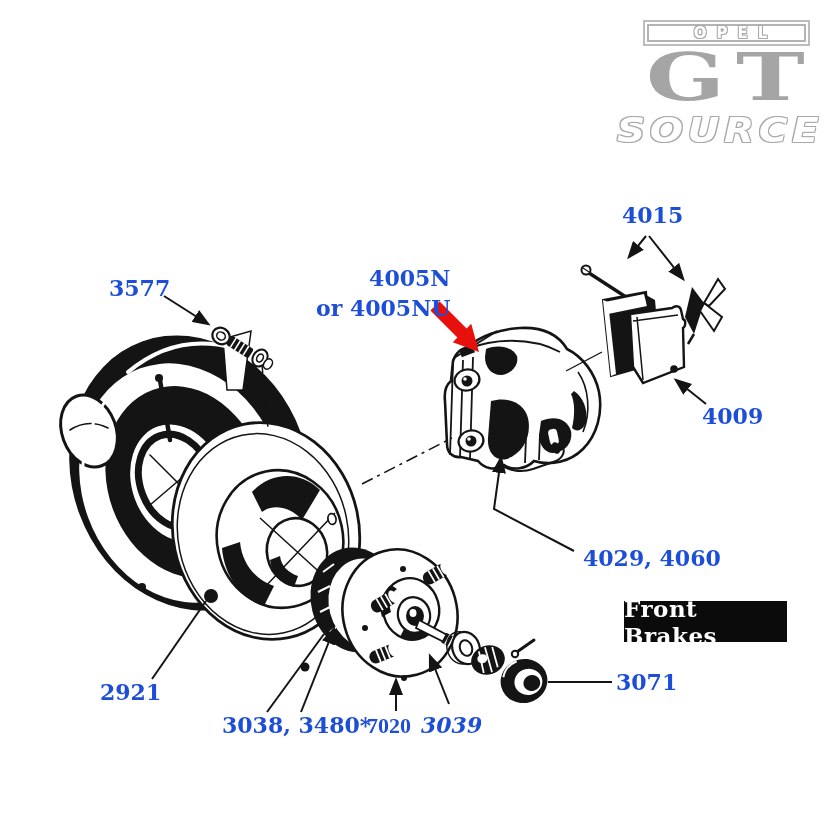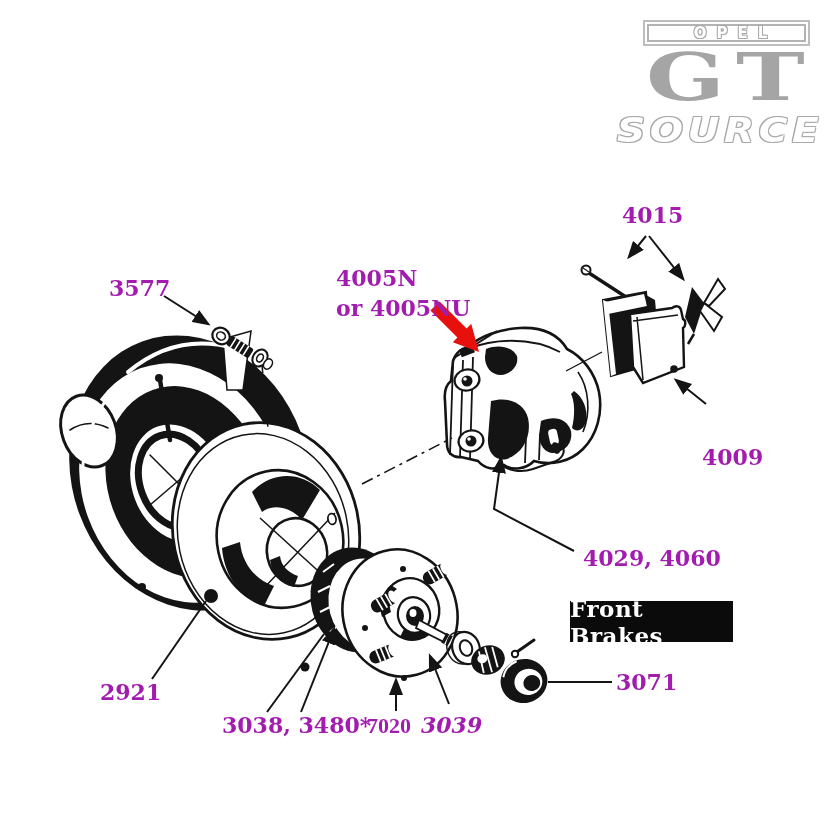--- a/index.html
+++ b/index.html
@@ -1,34 +1,34 @@
 <!DOCTYPE html>
 <html><head>
 <meta charset="utf-8">
 <style>
   html,body{margin:0;padding:0;background:#ffffff;}
   #stage{position:relative;width:840px;height:840px;background:#ffffff;overflow:hidden;
          font-family:"DejaVu Serif",serif;}
   #art{position:absolute;left:0;top:0;}
   
-  .lbl{position:absolute;font:700 22px "DejaVu Serif",serif;color:#a21caf;
-       white-space:nowrap;line-height:1.05;}
+  .lbl{position:absolute;font:700 22px "DejaVu Serif",serif;color:#1d4ed8;
+       white-space:nowrap;line-height:1.05;text-align:right;}
   .lbl span{display:block;}
   .l4061{left:109px;top:277px;}
-  .l4005{left:336px;top:263px;line-height:30px;}
+  .l4005{left:316px;top:263px;line-height:30px;}
   .l4015{left:622px;top:204px;}
-  .l4009{left:702px;top:405px;margin-top:41px;}
+  .l4009{left:702px;top:405px;}
   .l4029{left:583px;top:547px;}
   .l4001{left:100px;top:681px;}
   .l3038{left:222px;top:714px;}
   .l7020{left:367px;top:714px;font-family:Liberation Serif, serif;}
   .l3039{left:421px;top:714px;font-style:italic;}
   .l3071{left:616px;top:671px;}
   
-  .badge{position:absolute;left:570px;top:601px;width:163px;height:41px;background:#0b0b0b;
+  .badge{position:absolute;left:624px;top:601px;width:163px;height:41px;background:#0b0b0b;
          color:#ffffff;font:700 23px "DejaVu Serif",serif;display:flex;align-items:center;
          justify-content:center;letter-spacing:.5px;}
   
   .opel-box{position:absolute;left:643px;top:20px;width:167px;height:26px;
             border:2px solid #bdbdbd;box-sizing:border-box;}
   .opel-inner{border:2px solid #b3b3b3;margin:2px;height:14px;display:flex;align-items:center;
               justify-content:center;}
   .opel-word{font:700 15px "DejaVu Sans",sans-serif;letter-spacing:10px;margin-left:18px;
              color:#ffffff;
              text-shadow:-1px -1px 0 #a9a9a9,1px -1px 0 #a9a9a9,-1px 1px 0 #a9a9a9,1px 1px 0 #a9a9a9;}

